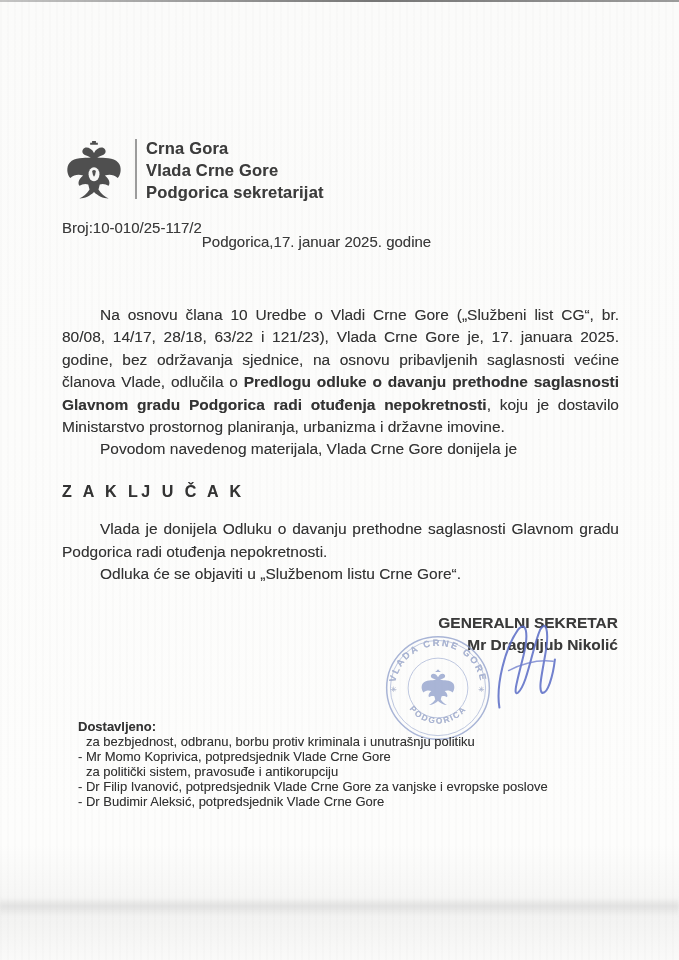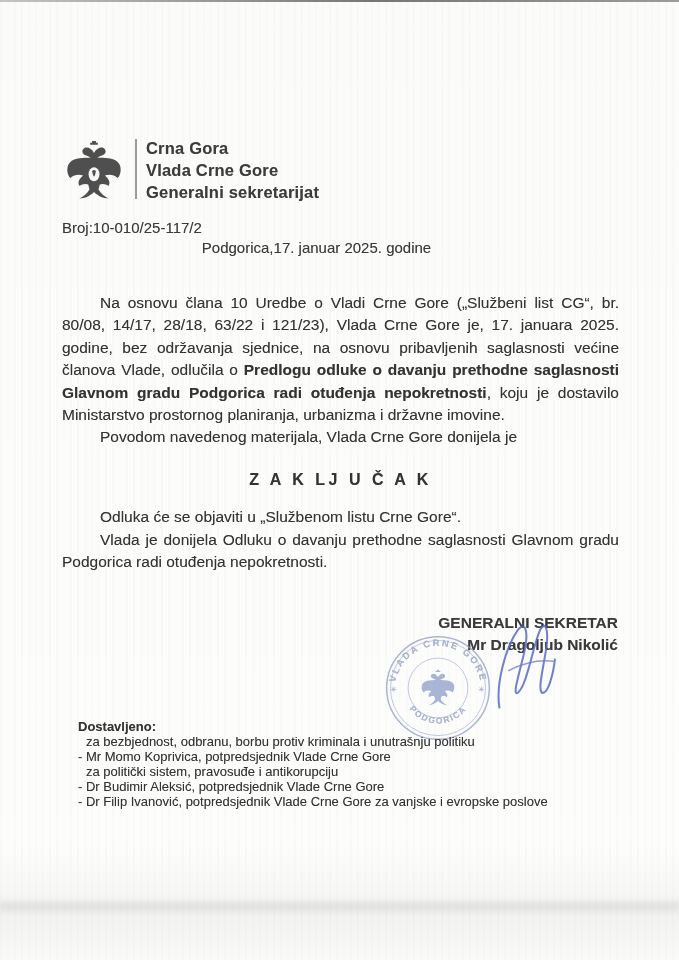--- a/index.html
+++ b/index.html
@@ -27,25 +27,25 @@
     background:linear-gradient(180deg,rgba(60,60,60,0) 0%,rgba(60,60,60,.10) 45%,rgba(60,60,60,0) 100%);
     filter:blur(1.5px);
   }
   
   .letterhead{position:absolute;left:62px;top:136px;display:flex;align-items:flex-start;gap:9px}
   .emblem{width:64px;height:70px;flex:0 0 auto}
   .lh-divider{width:2px;height:60px;background:#9c9c9c;margin-top:3px}
   .lh-text{padding-top:1px;font-weight:bold;font-size:16.5px;line-height:22px;color:#3c3c3c;letter-spacing:.2px}
   
   .ref-row{position:absolute;left:62px;right:58px;top:219px;display:flex;justify-content:flex-start;font-size:15px;color:#3a3a3a}
-  .ref-date{margin-top:20px}
+  .ref-date{margin-top:14px}
   
-  .doc-body{position:absolute;left:62px;top:292px;width:557px;font-size:15.5px;line-height:22.4px;color:#333;text-align:justify}
+  .doc-body{position:absolute;left:62px;top:304px;width:557px;font-size:15.5px;line-height:22.4px;color:#333;text-align:justify}
   .doc-body p{margin:0;text-indent:38px}
-  .conclusion{margin:20px 0 15px;text-align:center;text-indent:0;font-size:16px;font-weight:bold;letter-spacing:3.5px;color:#333}
+  .conclusion{margin:20px 0 15px;text-align:left;text-indent:0;font-size:16px;font-weight:bold;letter-spacing:3.5px;color:#333}
   
   .sig-block{position:absolute;left:383px;top:612px;width:235px;text-align:right;font-weight:bold;font-size:15.5px;line-height:21.5px;color:#3a3a3a}
   .stamp{position:absolute;left:380px;top:632px;width:116px;height:112px;opacity:.7;filter:blur(.4px)}
   .signature-ink{position:absolute;left:492px;top:617px;width:74px;height:96px;opacity:.85}
   
   .distribution{position:absolute;left:78px;top:720px;font-size:13px;line-height:14.9px;color:#333}
   .dist-label{font-weight:bold}
   .cont{padding-left:8px}
 </style>
 </head>
@@ -70,35 +70,35 @@
         </defs>
         <use href="#eagleShape" fill="#4f4f4f"></use>
         <ellipse cx="50" cy="55" rx="8.5" ry="11" fill="#f6f6f5"></ellipse>
         <path d="M47,50 q3,-3 6,0 q-1,7 -3,9 q-2,-2 -3,-9 z" fill="#4f4f4f"></path>
       </svg>
     </div>
     <div class="lh-divider"></div>
     <div class="lh-text">
       <div>Crna Gora</div>
       <div>Vlada Crne Gore</div>
-      <div>Generalni sekretarijat</div>
+      <div>Podgorica sekretarijat</div>
     </div>
   </header>
 
   <div class="ref-row">
     <span class="ref-number">Broj:10-010/25-117/2</span>
     <span class="ref-date">Podgorica,17. januar 2025. godine</span>
   </div>
 
   <main class="doc-body">
     <p><span>Na osnovu člana 10 Uredbe o Vladi Crne Gore („Službeni list CG“, br. 80/08, 14/17, 28/18, 63/22 i 121/23), Vlada Crne Gore je, 17. januara 2025. godine, bez održavanja sjednice, na osnovu pribavljenih saglasnosti većine članova Vlade, odlučila o </span><strong>Predlogu odluke o davanju prethodne saglasnosti Glavnom gradu Podgorica radi otuđenja nepokretnosti</strong><span>, koju je dostavilo Ministarstvo prostornog planiranja, urbanizma i državne imovine.</span></p>
     <p>Povodom navedenog materijala, Vlada Crne Gore donijela je</p>
     <h2 class="conclusion">Z A K LJ U Č A K</h2>
+    <p>Vlada je donijela Odluku o davanju prethodne saglasnosti Glavnom gradu Podgorica radi otuđenja nepokretnosti.</p>
     <p>Odluka će se objaviti u „Službenom listu Crne Gore“.</p>
-    <p>Vlada je donijela Odluku o davanju prethodne saglasnosti Glavnom gradu Podgorica radi otuđenja nepokretnosti.</p>
   </main>
 
   <div class="sig-block">
     <div>GENERALNI SEKRETAR</div>
     <div>Mr Dragoljub Nikolić</div>
   </div>
 
   <div class="stamp">
     <svg viewBox="0 0 120 120" width="116" height="112" aria-hidden="true">
       <defs>
@@ -129,18 +129,18 @@
       <path d="M8,96 C4,72 14,32 28,12 C37,1 40,16 34,40 C28,64 22,84 28,80 C38,72 44,30 52,12 C58,1 62,12 58,36 C54,60 50,76 54,80 C60,82 66,62 68,44" fill="none" stroke="#5a6cc6" stroke-width="2.2" stroke-linecap="round"></path>
       <path d="M18,56 C34,48 50,44 66,46" fill="none" stroke="#5a6cc6" stroke-width="1.6" stroke-linecap="round" opacity=".8"></path>
     </svg>
   </div>
 
   <footer class="distribution">
     <div class="dist-label">Dostavljeno:</div>
     <div class="dist-item cont">za bezbjednost, odbranu, borbu protiv kriminala i unutrašnju politiku</div>
     <div class="dist-item">- Mr Momo Koprivica, potpredsjednik Vlade Crne Gore</div>
     <div class="dist-item cont">za politički sistem, pravosuđe i antikorupciju</div>
+    <div class="dist-item">- Dr Filip Ivanović, potpredsjednik Vlade Crne Gore za vanjske i evropske poslove</div>
     <div class="dist-item">- Dr Budimir Aleksić, potpredsjednik Vlade Crne Gore</div>
-    <div class="dist-item">- Dr Filip Ivanović, potpredsjednik Vlade Crne Gore za vanjske i evropske poslove</div>
   </footer>
 
   <div class="edge-bottom"></div>
 </div>
 
 </body></html>

